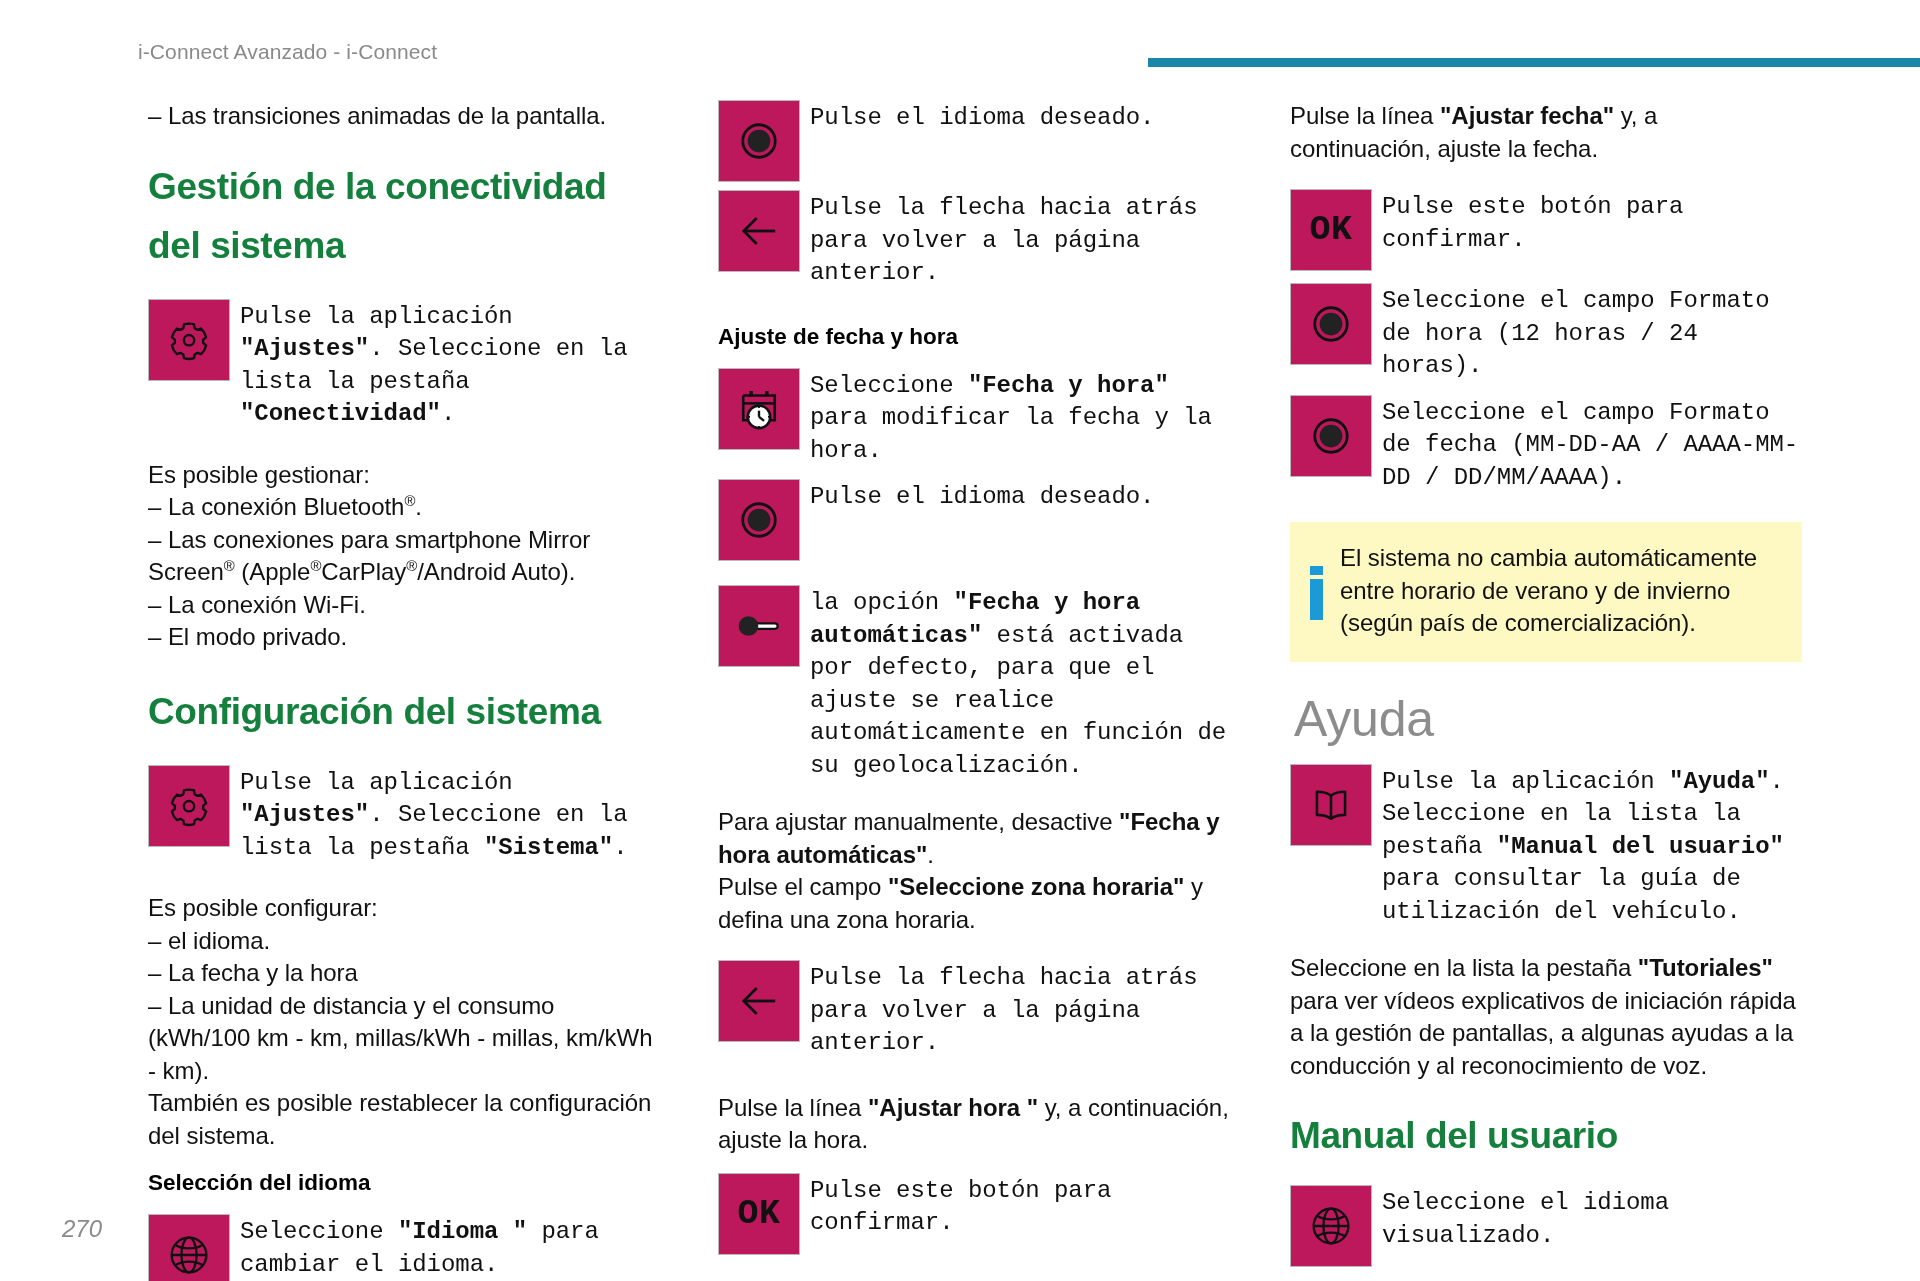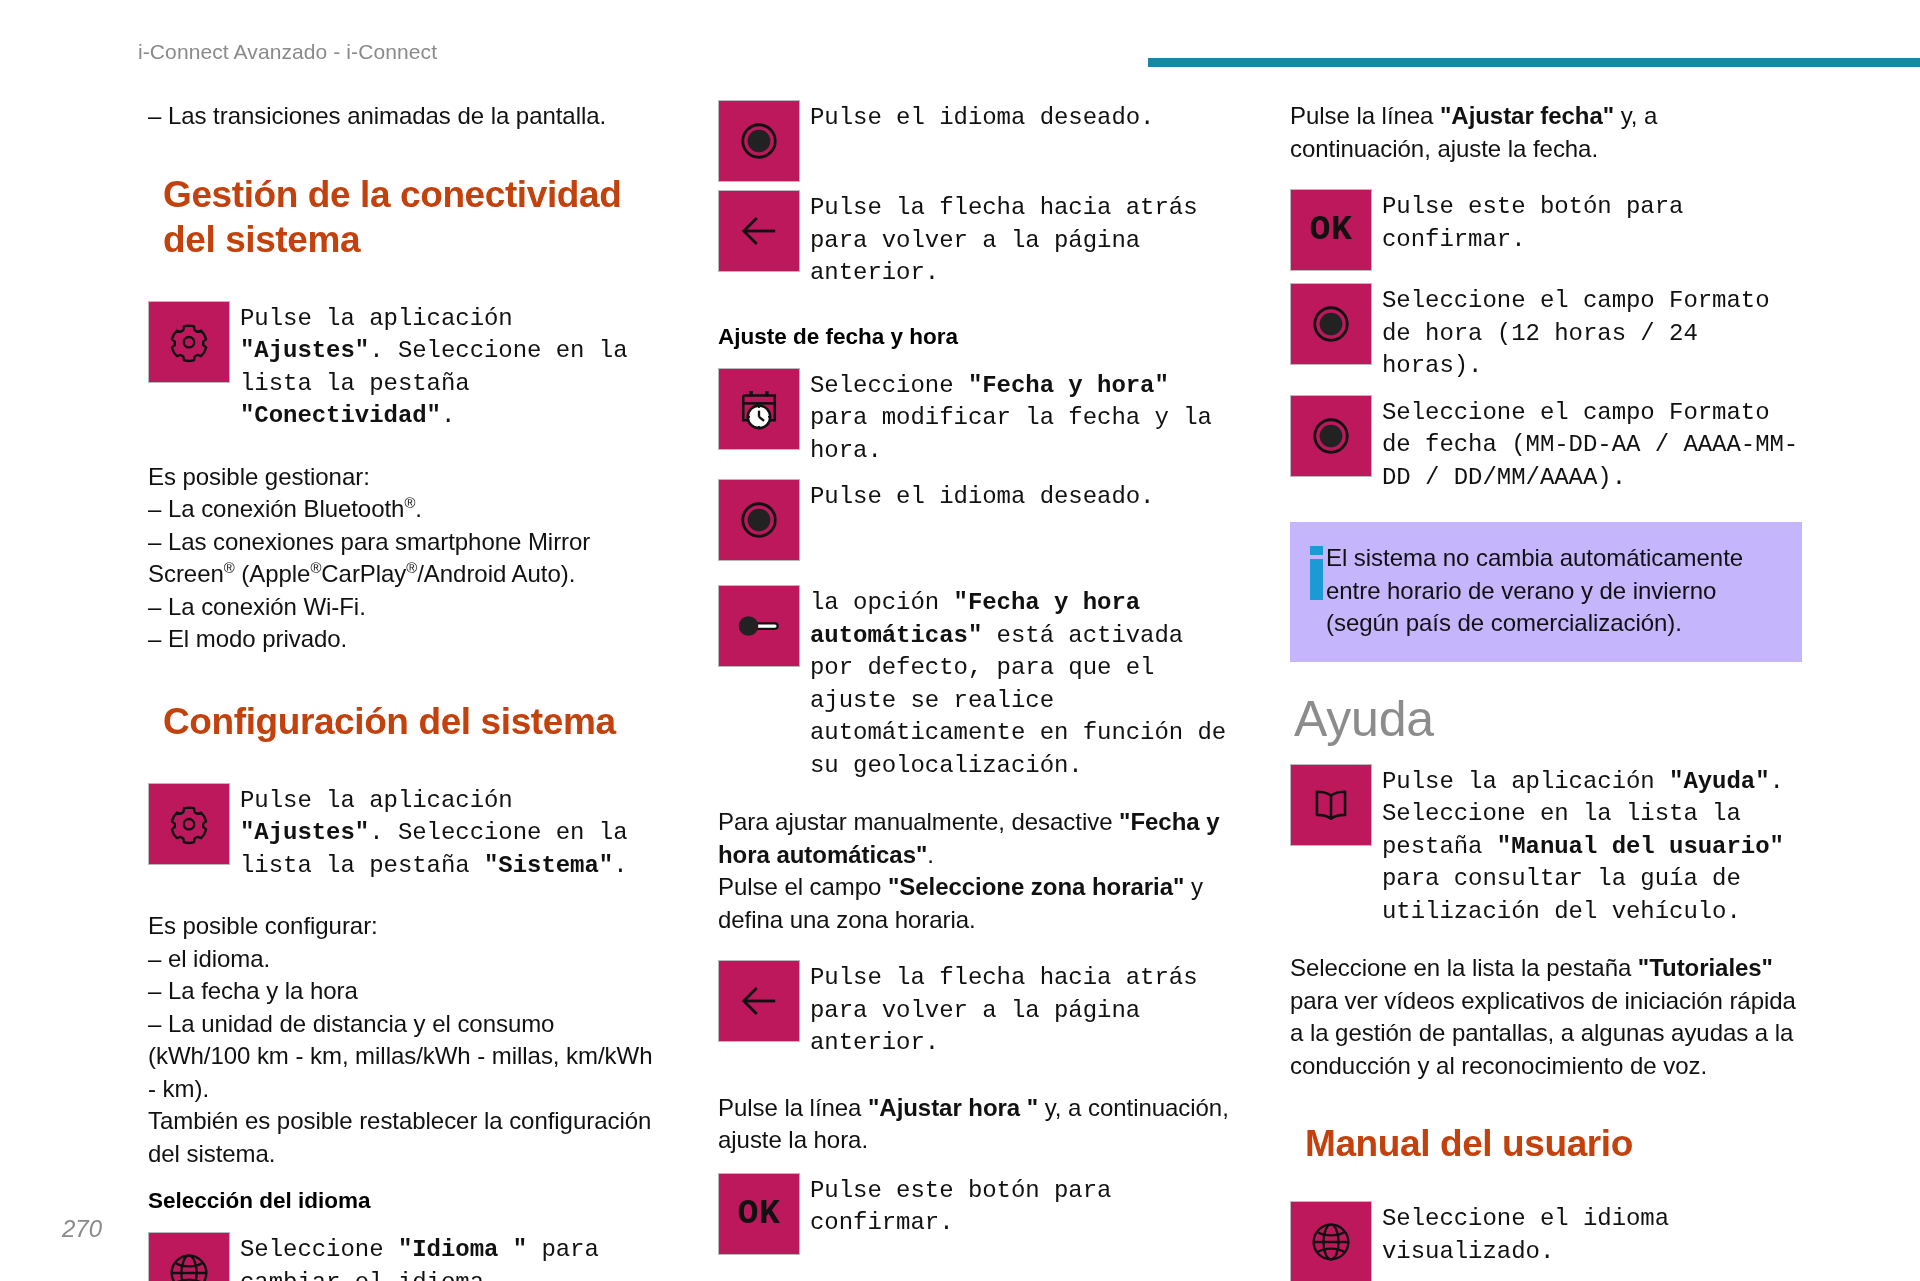--- a/index.html
+++ b/index.html
@@ -48,24 +48,24 @@
   p, .para {
     font-size: 24px;
     line-height: 32.5px;
     margin: 0;
     color: #111;
     letter-spacing: -0.05px;
   }
   .h1 {
     font-size: 37px;
     font-weight: bold;
-    line-height: 45px;
-    margin: 15px;
+    line-height: 59px;
+    margin: 0;
     letter-spacing: -0.4px;
-    color: #c2410c;
+    color: #15803d;
   }
   .h1-gray {
     font-size: 50px;
     font-weight: normal;
     line-height: 50px;
     margin: 4px;
     color: #8c8c8c;
     letter-spacing: -0.2px;
   }
   .h2 {
@@ -109,25 +109,25 @@
     letter-spacing: 0.5px;
     color: #111;
   }
   .icon-row .rtext {
     flex: 1 1 auto;
     padding-top: 2px;
   }
 
   
   .callout {
-    background: #c4b5fd;
+    background: #fef9c3;
     padding: 20px 22px 22px 20px;
     display: flex;
-    gap: 3px;
-    align-items: flex-start;
+    gap: 17px;
+    align-items: center;
   }
   .callout .i-mark {
     flex: 0 0 auto;
     width: 13px;
     padding-top: 4px;
   }
   .i-dot {
     width: 13px; height: 9px;
     background: #1b9ad6;
     margin-bottom: 4px;

